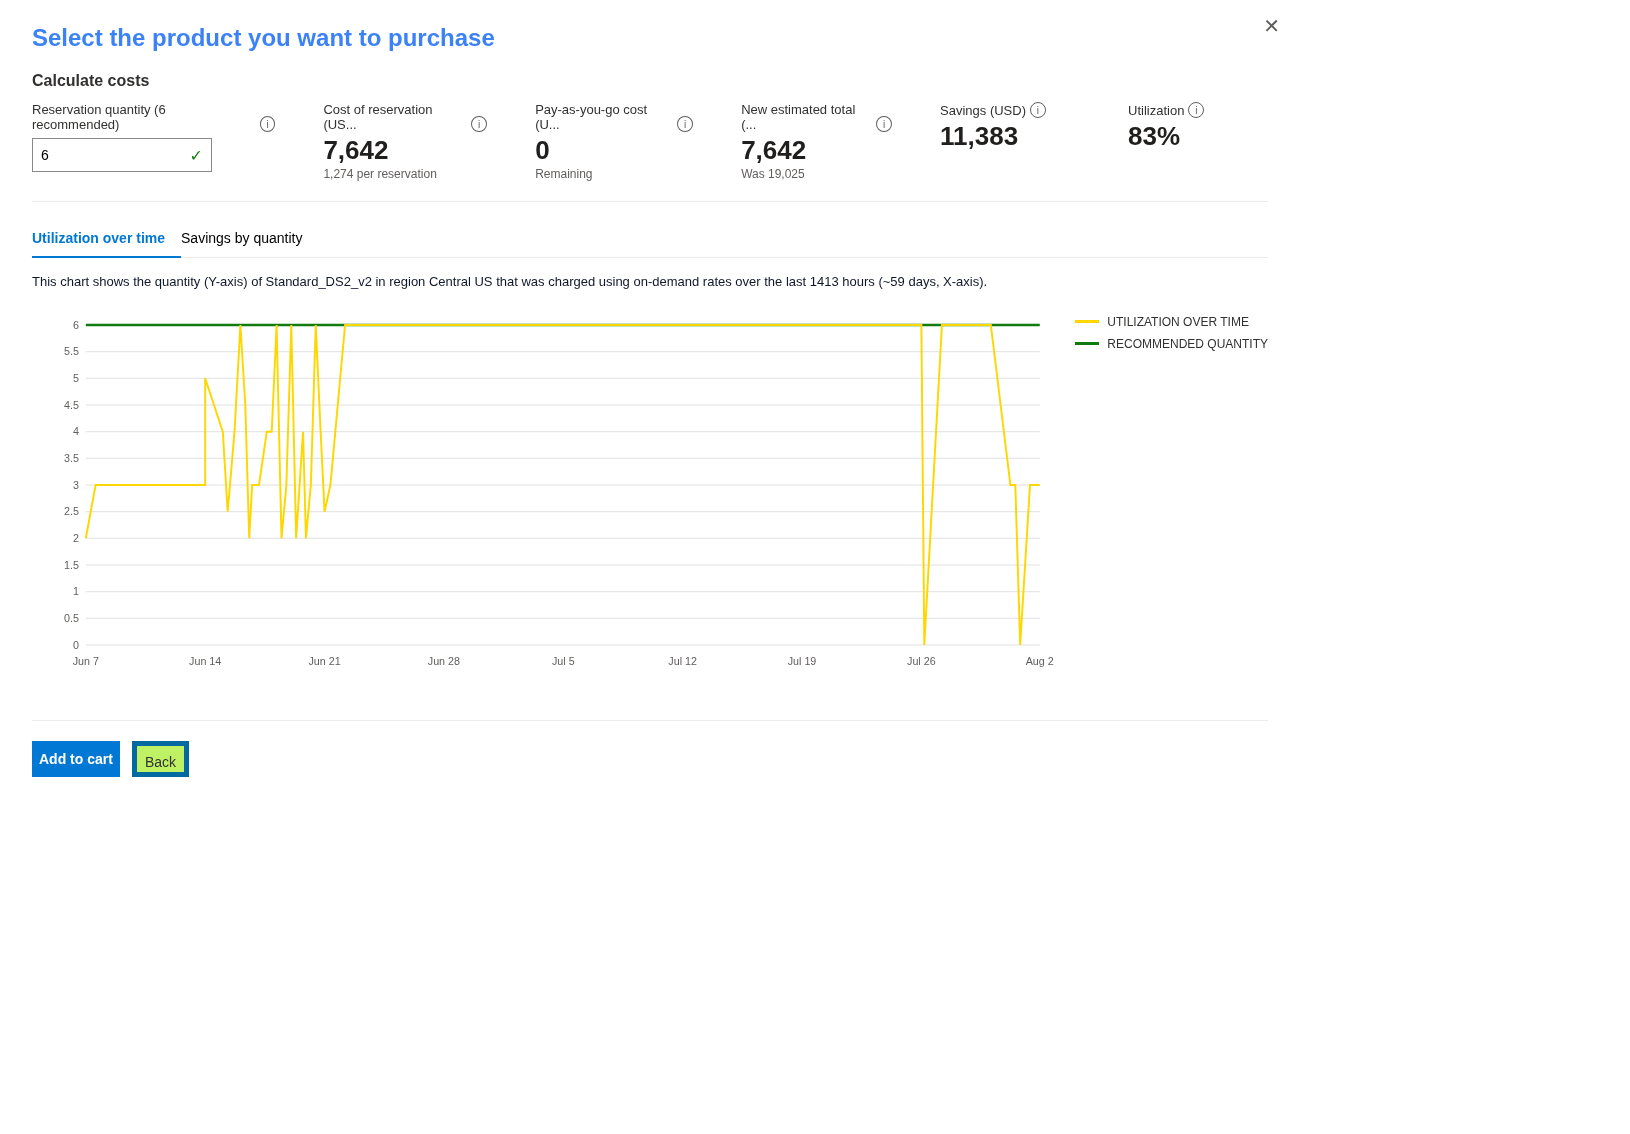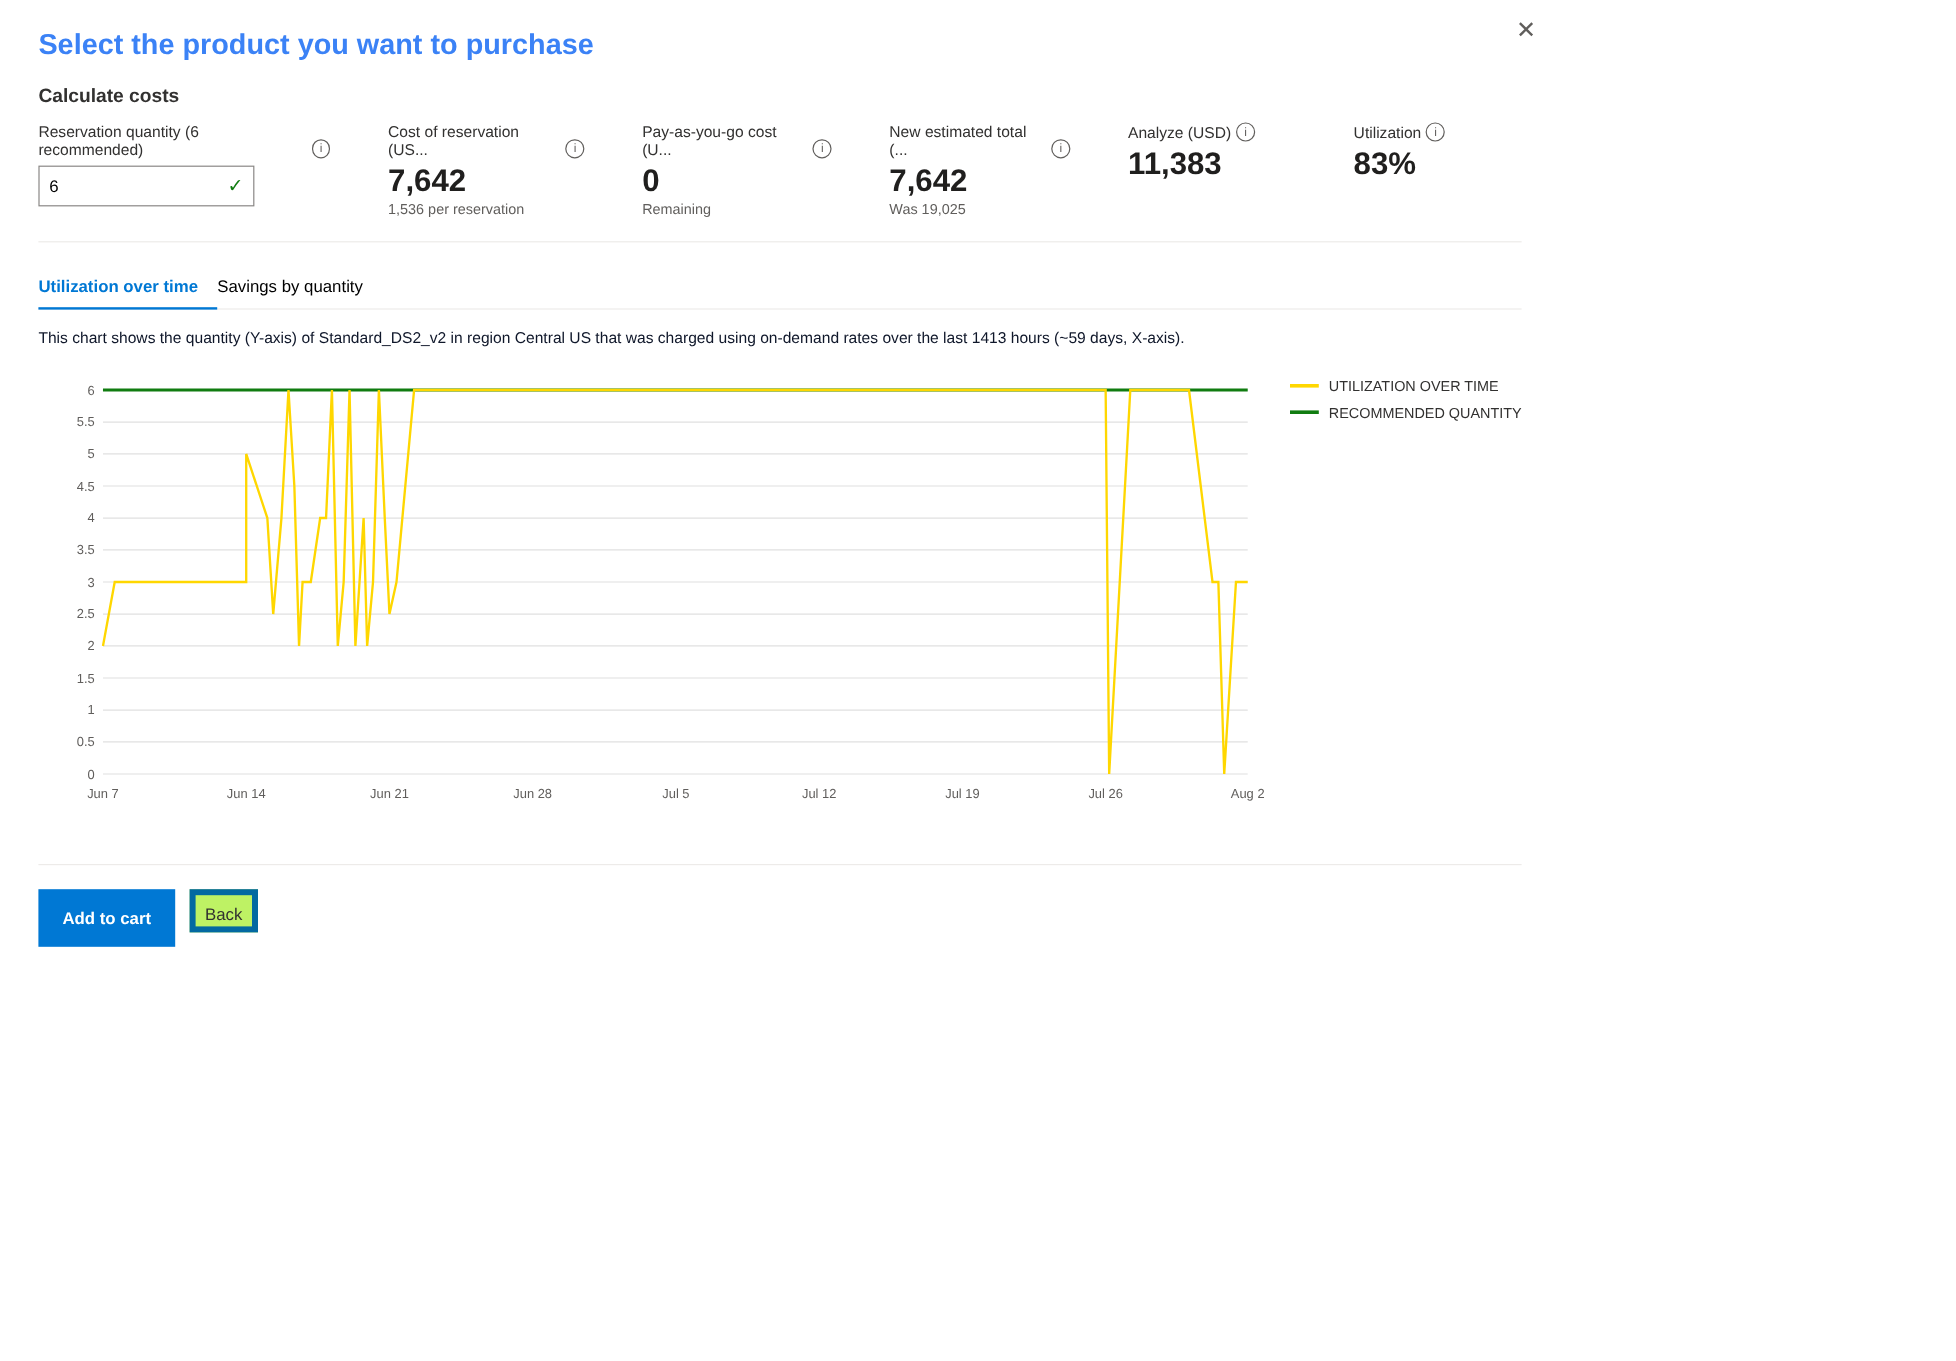--- a/index.html
+++ b/index.html
@@ -176,25 +176,25 @@
       display: flex;
       gap: 12px;
       margin-top: 32px;
       padding-top: 20px;
       border-top: 1px solid #edebe9;
     }
     .btn-primary {
       background: #0078d4;
       color: #fff;
       border: none;
-      padding: 8px 20px;
+      padding: 8px 7px;
       font-size: 14px;
       font-weight: 600;
       cursor: pointer;
-      height: 48px;
+      height: 36px;
     }
     .btn-secondary {
       background: #bef264;
       color: #323130;
       border: 5px solid #0369a1;
       padding: 8px 8px;
       font-size: 14px;
       cursor: pointer;
       height: 36px;
     }
@@ -232,21 +232,21 @@
           <span class="check-icon">✓</span>
         </div>
       </div>
 
       <div class="metric-block">
         <div class="metric-label">
           <span>Cost of reservation (US...</span>
           <span class="info-icon">i</span>
         </div>
         <div class="metric-value">7,642</div>
-        <div class="metric-sub">1,536 per reservation</div>
+        <div class="metric-sub">1,274 per reservation</div>
       </div>
 
       <div class="metric-block">
         <div class="metric-label">
           <span>Pay-as-you-go cost (U...</span>
           <span class="info-icon">i</span>
         </div>
         <div class="metric-value">0</div>
         <div class="metric-sub">Remaining</div>
       </div>
@@ -255,21 +255,21 @@
         <div class="metric-label">
           <span>New estimated total (...</span>
           <span class="info-icon">i</span>
         </div>
         <div class="metric-value">7,642</div>
         <div class="metric-sub">Was 19,025</div>
       </div>
 
       <div class="metric-block">
         <div class="metric-label">
-          <span>Analyze (USD)</span>
+          <span>Savings (USD)</span>
           <span class="info-icon">i</span>
         </div>
         <div class="metric-value">11,383</div>
       </div>
 
       <div class="metric-block">
         <div class="metric-label">
           <span>Utilization</span>
           <span class="info-icon">i</span>
         </div>

